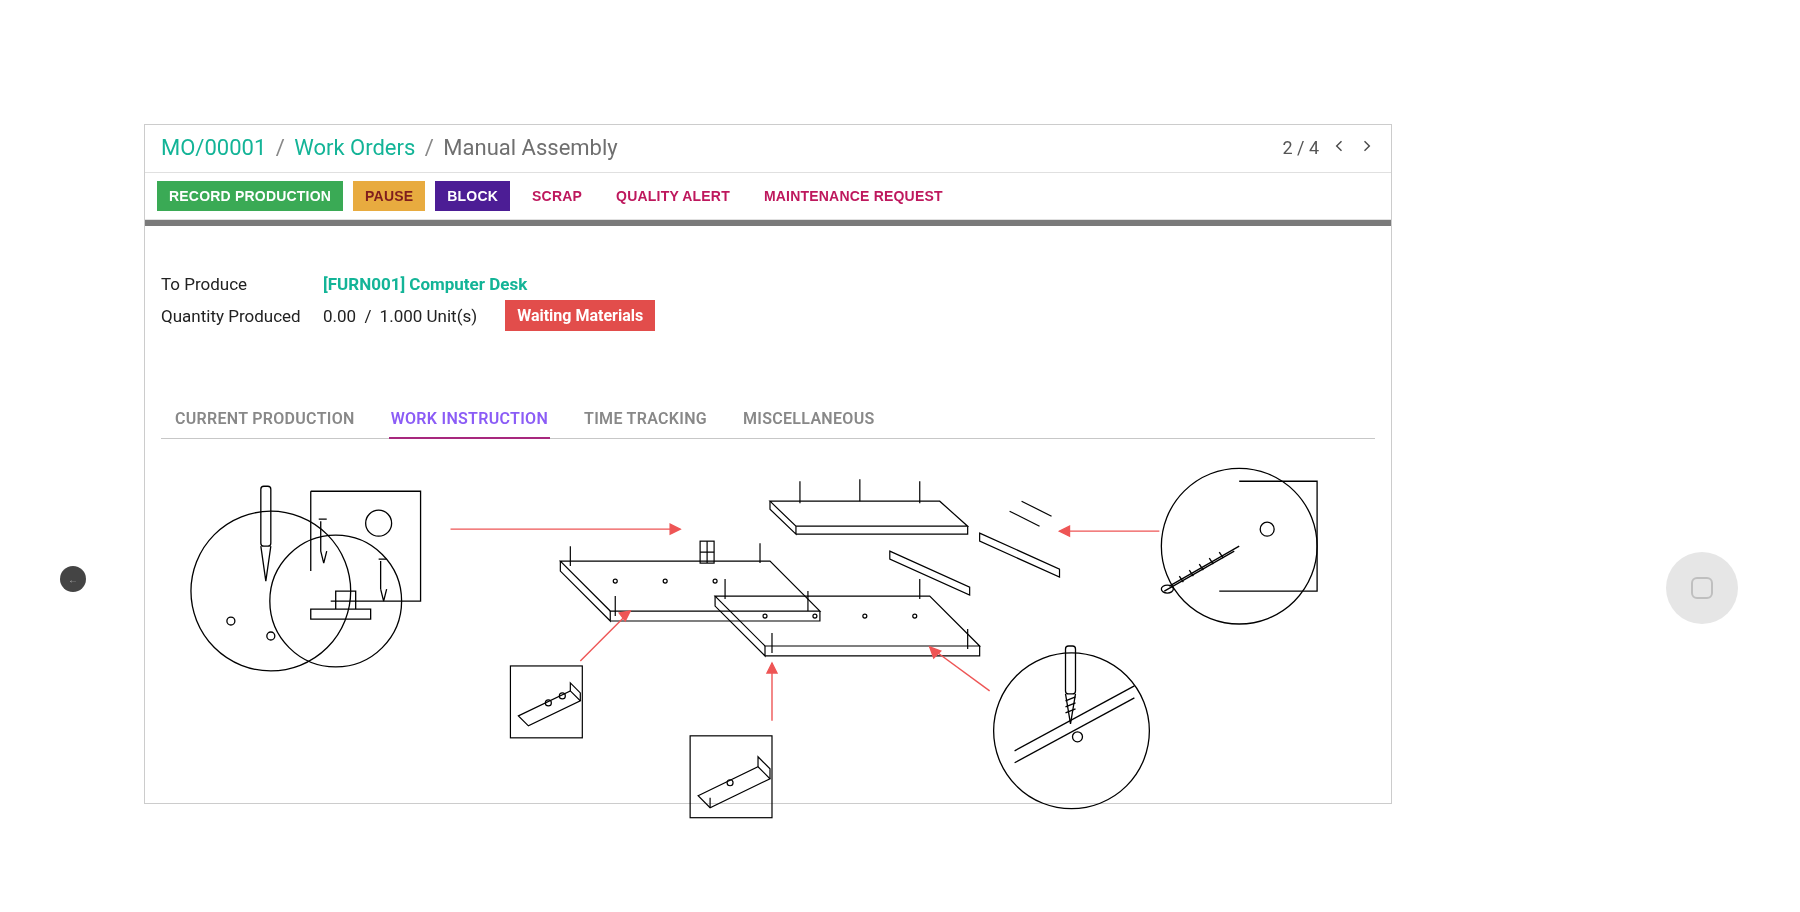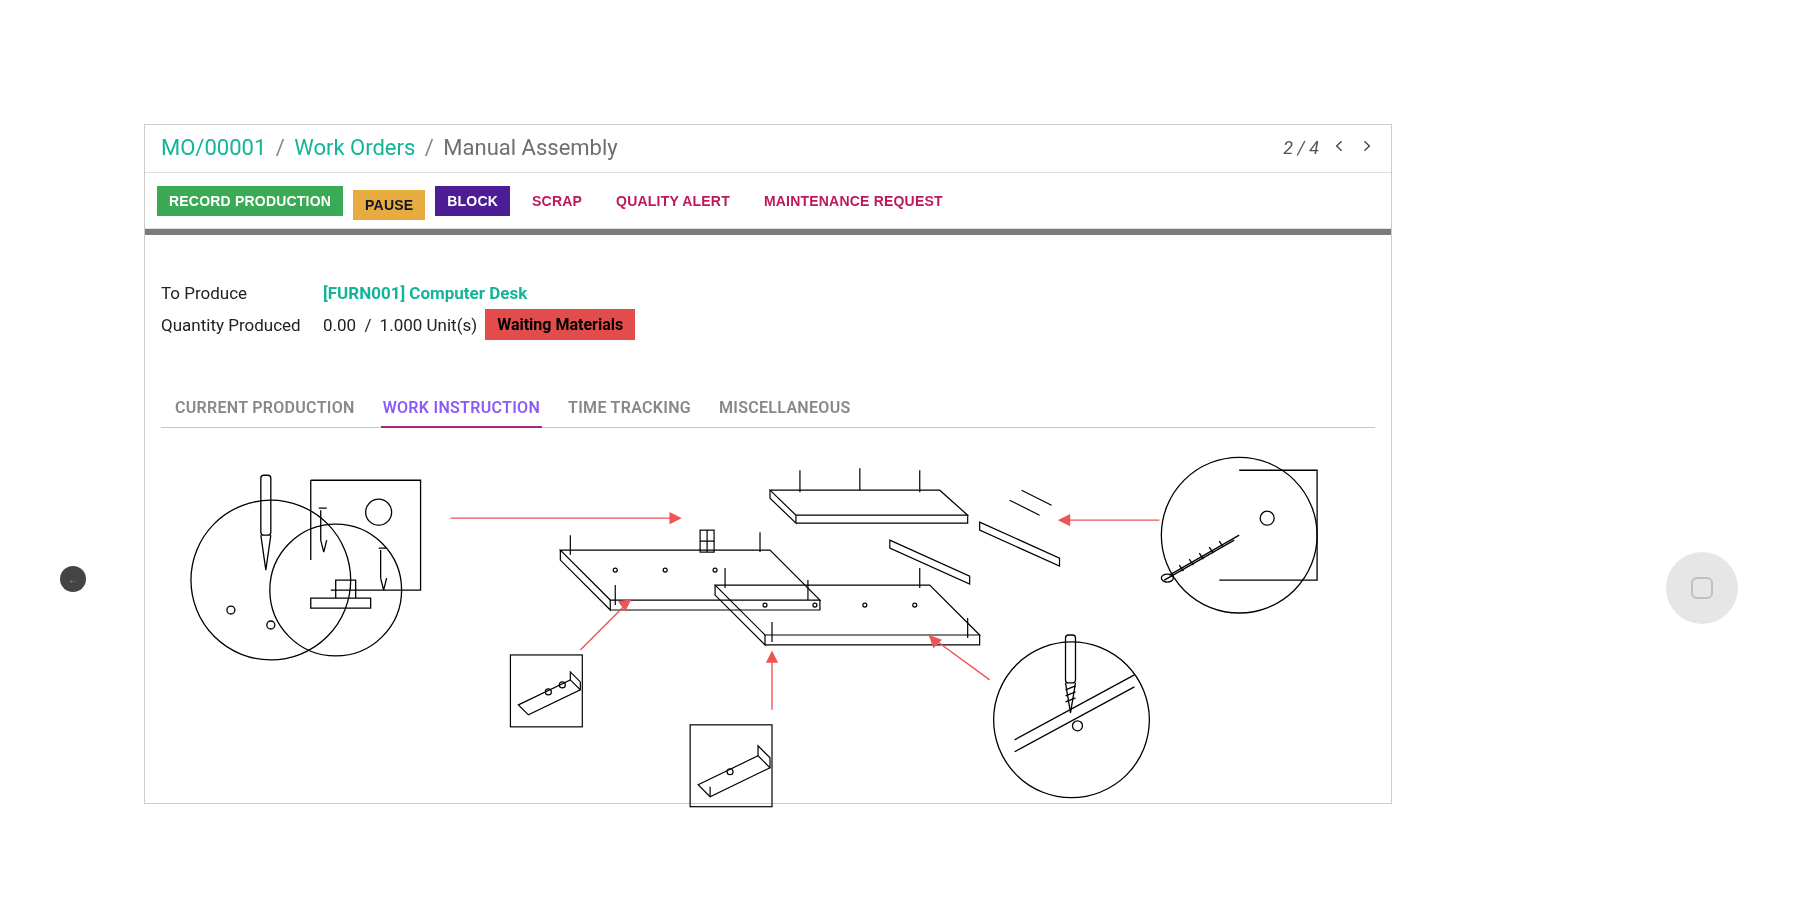--- a/index.html
+++ b/index.html
@@ -34,40 +34,40 @@
   .bc-link { color: #13b497; cursor: pointer; }
   .bc-sep { color: #888; margin: 0 4px; }
   .bc-current { color: #6f6f6f; }
   .pager {
     display: flex;
     align-items: center;
     gap: 12px;
     color: #555;
     font-size: 18px;
   }
-  .pager-count { color: #555; font-style: italic; }
+  .pager-count { color: #555; }
   .pager svg { width: 16px; height: 16px; fill: #4a4a4a; cursor: pointer; }
   .toolbar {
     display: flex;
     align-items: center;
     gap: 10px;
     padding: 8px 12px;
     border-bottom: 1px solid #e0e0e0;
   }
   .btn {
     font-size: 14px;
     font-weight: 600;
     padding: 7px 12px;
     border: none;
     cursor: pointer;
     letter-spacing: 0.2px;
     white-space: nowrap;
   }
   .btn-green { background: #3aaa55; color: #fff; }
-  .btn-orange { background: #e8ab3f; color: #0f172a; margin-top: 9px; }
+  .btn-orange { background: #e8ab3f; color: #7f1d1d; }
   .btn-red { background: #4c1d95; color: #fff; }
   .btn-link { background: transparent; color: #be185d; font-weight: 700; }
   .thick-divider {
     height: 6px;
     background: #7a7a7a;
     margin: 0;
   }
   .form-area {
     padding: 48px 16px 8px 16px;
   }
@@ -80,31 +80,31 @@
   .field-label {
     width: 162px;
     color: #222;
     font-weight: 400;
   }
   .field-value { color: #222; }
   .product-link { color: #13b497; font-weight: 700; }
   .qty-sep { margin: 0 4px; }
   .status-badge {
     background: #e24d4b;
-    color: #000000;
+    color: #ffffff;
     font-weight: 700;
     padding: 6px 12px;
-    margin-left: 8px;
+    margin-left: 28px;
     font-size: 16px;
   }
   .tabs {
     display: flex;
-    gap: 24px;
+    gap: 32px;
     border-bottom: 1px solid #c7c7c7;
-    margin: 36px 16px 0 16px;
+    margin: 56px 16px 0 16px;
     padding: 0 0 0 12px;
   }
   .tab {
     padding: 8px 2px 9px 2px;
     font-size: 16px;
     font-weight: 600;
     color: #888;
     cursor: pointer;
     letter-spacing: 0.3px;
     border-bottom: 2px solid transparent;

